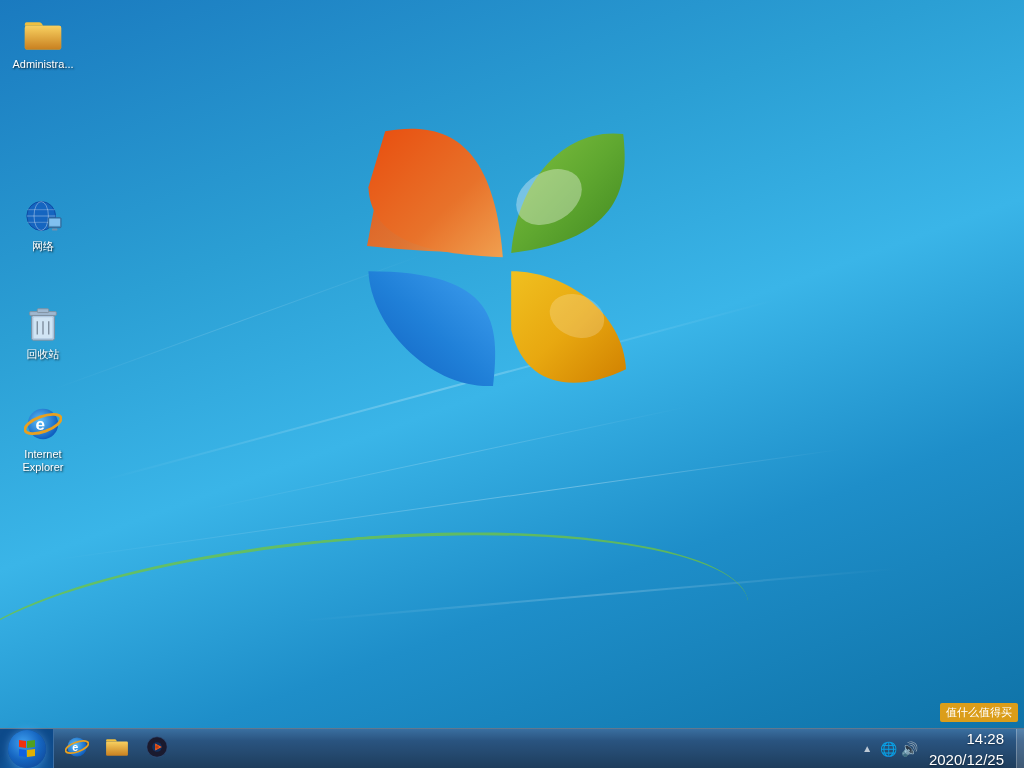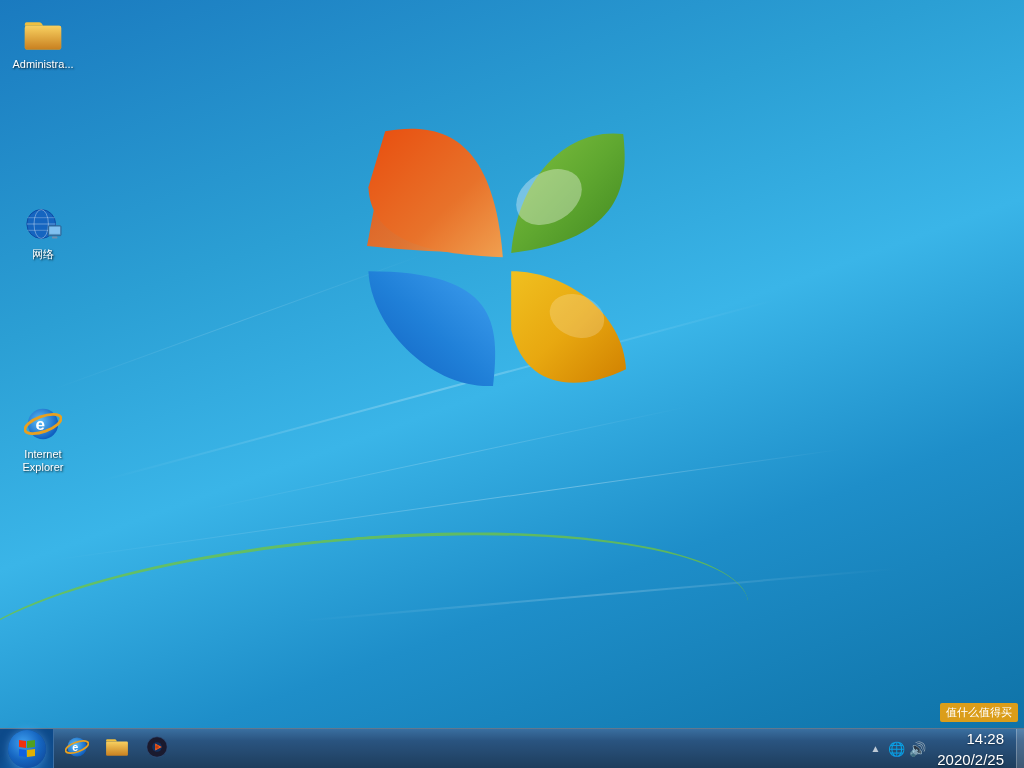--- a/index.html
+++ b/index.html
@@ -340,38 +340,54 @@
             <stop offset="0%" stop-color="#f8d060"></stop>
             <stop offset="100%" stop-color="#c88020"></stop>
           </linearGradient>
         </defs>
       </svg>
     </div>
     <div class="icon-label">Administra...</div>
   </div>
 
 
-  <div class="desktop-icon" style="top:200px;left:8px">
+  <div class="desktop-icon" style="top:192px;left:8px">
     <div class="icon-img">
       <svg class="network-icon-wrap" viewBox="0 0 44 40" xmlns="http://www.w3.org/2000/svg">
 
         <circle cx="20" cy="20" r="16" fill="#1565c0" stroke="#0d47a1" stroke-width="1"></circle>
         <ellipse cx="20" cy="20" rx="8" ry="16" fill="none" stroke="rgba(255,255,255,0.4)" stroke-width="1"></ellipse>
         <line x1="4" y1="20" x2="36" y2="20" stroke="rgba(255,255,255,0.4)" stroke-width="1"></line>
         <line x1="5" y1="13" x2="35" y2="13" stroke="rgba(255,255,255,0.3)" stroke-width="1"></line>
         <line x1="5" y1="27" x2="35" y2="27" stroke="rgba(255,255,255,0.3)" stroke-width="1"></line>
 
         <rect x="28" y="22" width="14" height="11" rx="1" fill="#5090c0" stroke="#306090" stroke-width="1"></rect>
         <rect x="29" y="23" width="12" height="8" fill="#80c0f0"></rect>
         <rect x="32" y="34" width="6" height="2" rx="0.5" fill="#7090b0"></rect>
       </svg>
     </div>
     <div class="icon-label">网络</div>
   </div>
 
+  <div class="desktop-icon" style="top:300px;left:8px">
+    <div class="icon-img">
+      <svg class="recycle-icon-wrap" viewBox="0 0 36 42" xmlns="http://www.w3.org/2000/svg">
+        <rect x="6" y="12" width="24" height="26" rx="2" fill="#b0c8e0" stroke="#8090a0" stroke-width="1"></rect>
+        <rect x="8" y="14" width="20" height="22" rx="1" fill="#d0e4f4"></rect>
+
+        <line x1="12" y1="18" x2="12" y2="32" stroke="#8090a0" stroke-width="1.5"></line>
+        <line x1="18" y1="18" x2="18" y2="32" stroke="#8090a0" stroke-width="1.5"></line>
+        <line x1="24" y1="18" x2="24" y2="32" stroke="#8090a0" stroke-width="1.5"></line>
+
+        <rect x="4" y="8" width="28" height="4" rx="1" fill="#a0b8d0" stroke="#8090a0" stroke-width="1"></rect>
+        <rect x="12" y="5" width="12" height="4" rx="1" fill="#a0b8d0" stroke="#8090a0" stroke-width="1"></rect>
+      </svg>
+    </div>
+    <div class="icon-label">回收站</div>
+  </div>
 
   <div class="desktop-icon" style="top:400px;left:8px">
     <div class="icon-img">
       <svg class="ie-icon" viewBox="0 0 40 40" xmlns="http://www.w3.org/2000/svg">
         <defs>
           <radialGradient id="ie-grad" cx="40%" cy="40%" r="60%">
             <stop offset="0%" stop-color="#60c0f8"></stop>
             <stop offset="100%" stop-color="#1060c0"></stop>
           </radialGradient>
         </defs>
@@ -452,20 +468,20 @@
     </div>
 
     <div id="system-tray">
       <span class="tray-expand">▲</span>
       <div id="tray-icons">
         <span class="tray-icon">🌐</span>
         <span class="tray-icon">🔊</span>
       </div>
       <div id="clock">
         <div>14:28</div>
-        <div>2020/2/25</div>
+        <div>2020/12/25</div>
       </div>
     </div>
 
     <div id="show-desktop"></div>
   </div>
 
 </div>
 
 </body></html>

